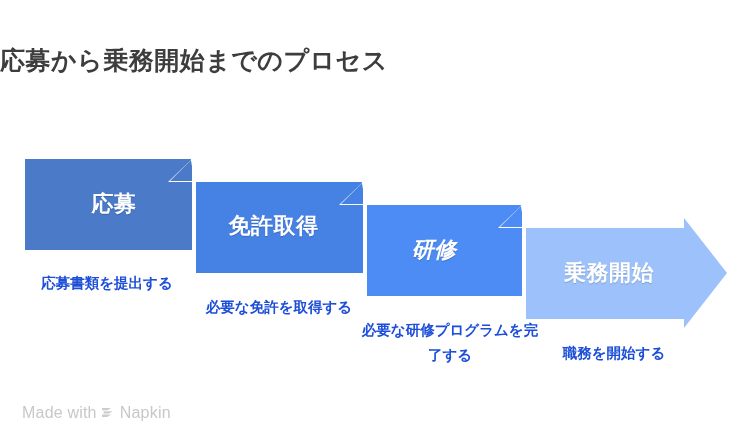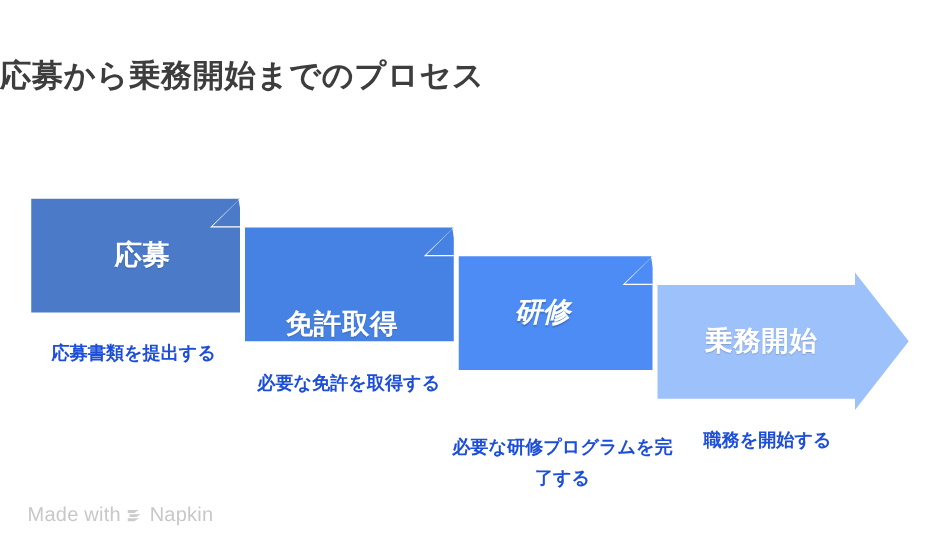--- a/index.html
+++ b/index.html
@@ -51,36 +51,36 @@
     position: absolute;
     font-size: 22px;
     font-weight: bold;
     color: #ffffff;
     white-space: nowrap;
     text-align: center;
     text-shadow: 0 1px 1px rgba(0,0,0,0.18);
     letter-spacing: 0.5px;
   }
   .step-label.s1 { left: 25px;  top: 189px; width: 178px; }
-  .step-label.s2 { left: 196px; top: 211px; width: 155px; margin-top: 33px; }
+  .step-label.s2 { left: 196px; top: 211px; width: 155px; }
   .step-label.s3 { left: 367px; top: 235px; width: 134px; font-style: italic; }
   .step-label.s4 { left: 529px; top: 258px; width: 160px; }
 
   
   .caption {
     position: absolute;
     font-size: 14.5px;
     font-weight: bold;
     line-height: 25px;
     color: #1d4ed8;
     text-align: center;
   }
   .caption.c1 { left: 17px;  top: 271px; width: 180px; }
   .caption.c2 { left: 190px; top: 295px; width: 178px; }
-  .caption.c3 { left: 360px; top: 318px; width: 180px; margin-top: 28px; }
+  .caption.c3 { left: 360px; top: 318px; width: 180px; }
   .caption.c4 { left: 524px; top: 342px; width: 180px; font-family: Liberation Mono, monospace; }
 
   
   .watermark {
     position: absolute;
     left: 22px;
     top: 404px;
     display: flex;
     align-items: center;
     gap: 5px;

